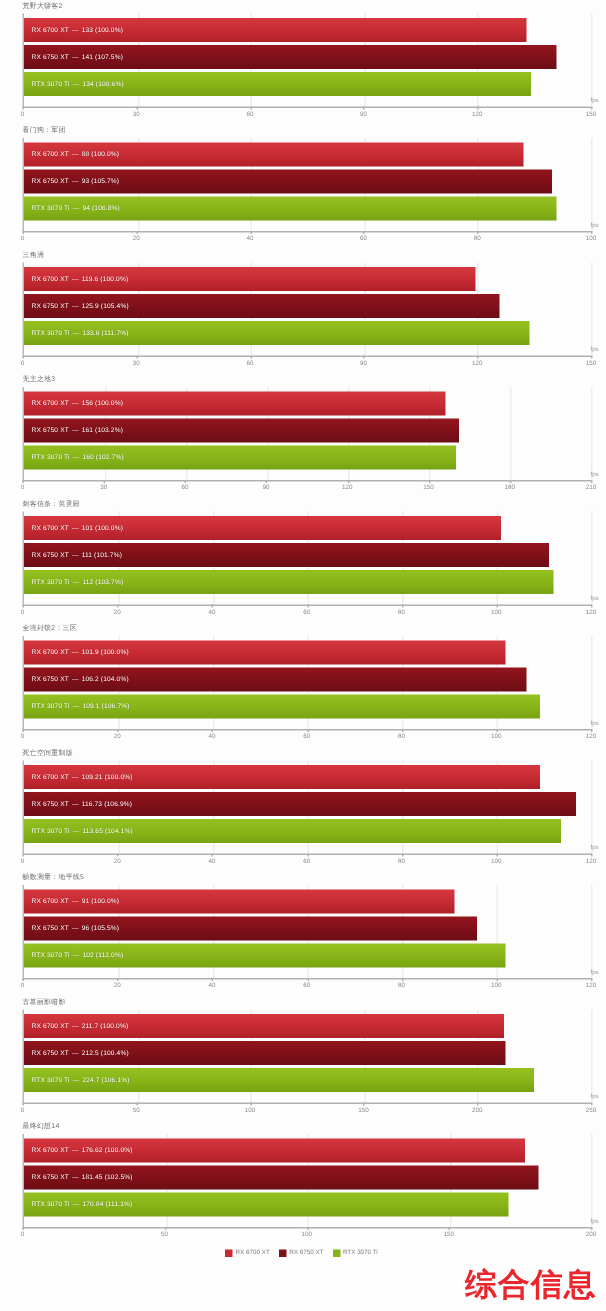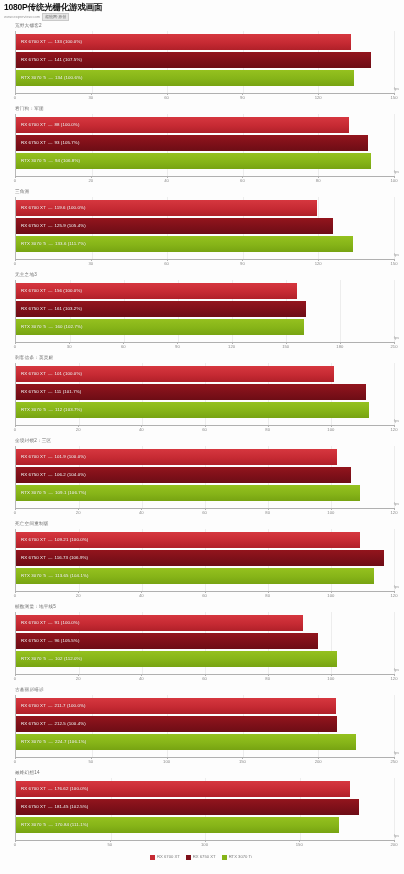--- a/index.html
+++ b/index.html
@@ -198,27 +198,20 @@
     line-height: 24px;
     font-family: "DejaVu Sans", sans-serif;
     text-shadow: 0.5px 0.5px 0 #ffffff, -0.5px -0.5px 0 #ffffff;
   }
 </style>
 </head>
 <body>
 
 <div id="page">
 
-  <div class="page-header">
-    <div class="page-title">1080P传统光栅化游戏画面</div>
-    <div class="source-line">
-      <span class="source-url">www.expreview.com</span>
-      <span class="source-tag">超能网·原创</span>
-    </div>
-  </div>
 
   <div class="charts-wrap" id="charts-wrap">
       <div class="chart-block">
         <div class="chart-caption">荒野大镖客2</div>
         <div class="plot">
           <div class="grid-lines">
             <div class="grid-line" style="left: 20%;"></div>
             <div class="grid-line" style="left: 40%;"></div>
             <div class="grid-line" style="left: 60%;"></div>
             <div class="grid-line" style="left: 80%;"></div>
@@ -749,14 +742,15 @@
       <div class="legend-item">
         <span class="legend-swatch s1"></span>
         <span class="legend-text">RX 6750 XT</span>
       </div>
       <div class="legend-item">
         <span class="legend-swatch s2"></span>
         <span class="legend-text">RTX 3070 Ti</span>
       </div>
     </div>
 
+  <div class="watermark">综合信息</div>
 
 </div>
 
 </body></html>

